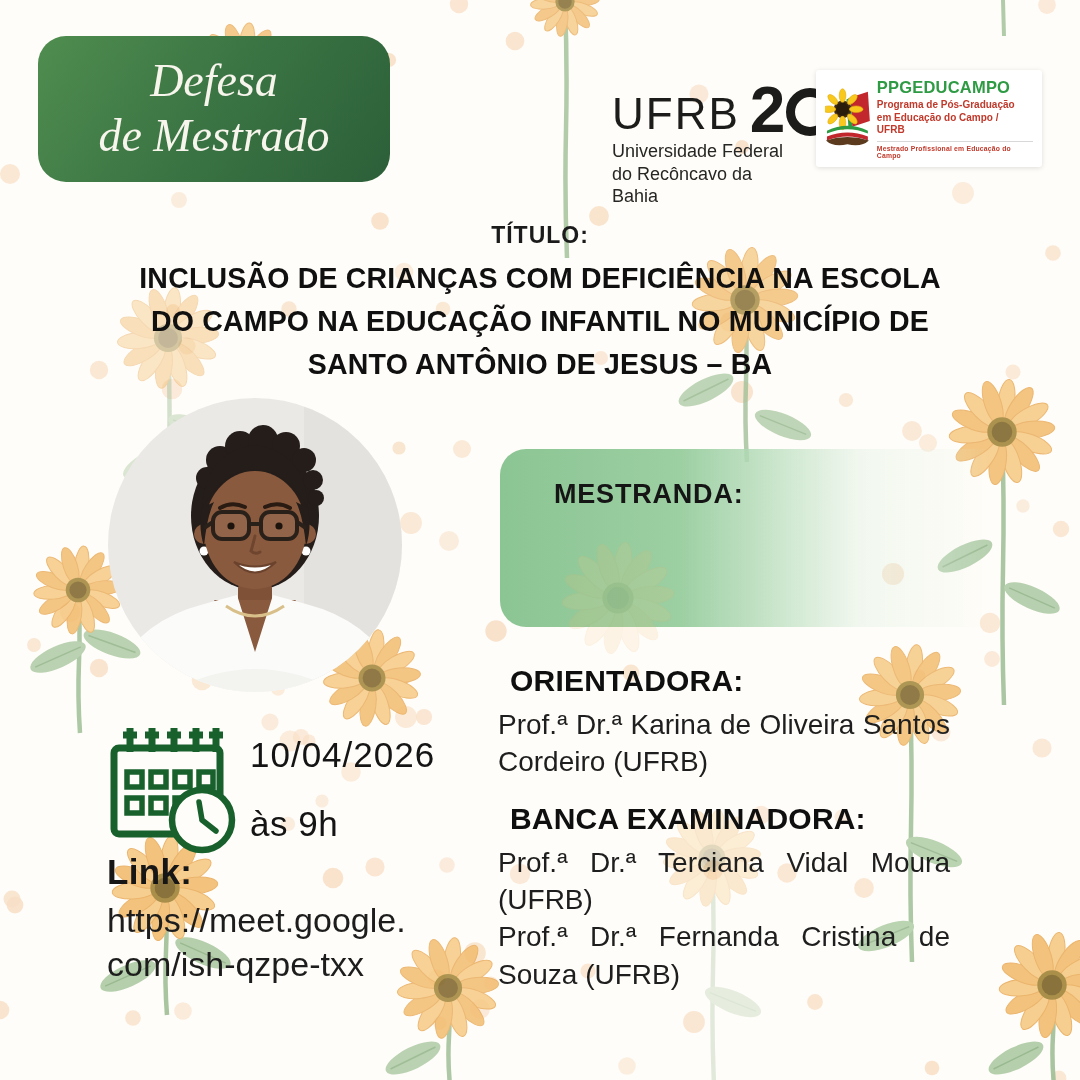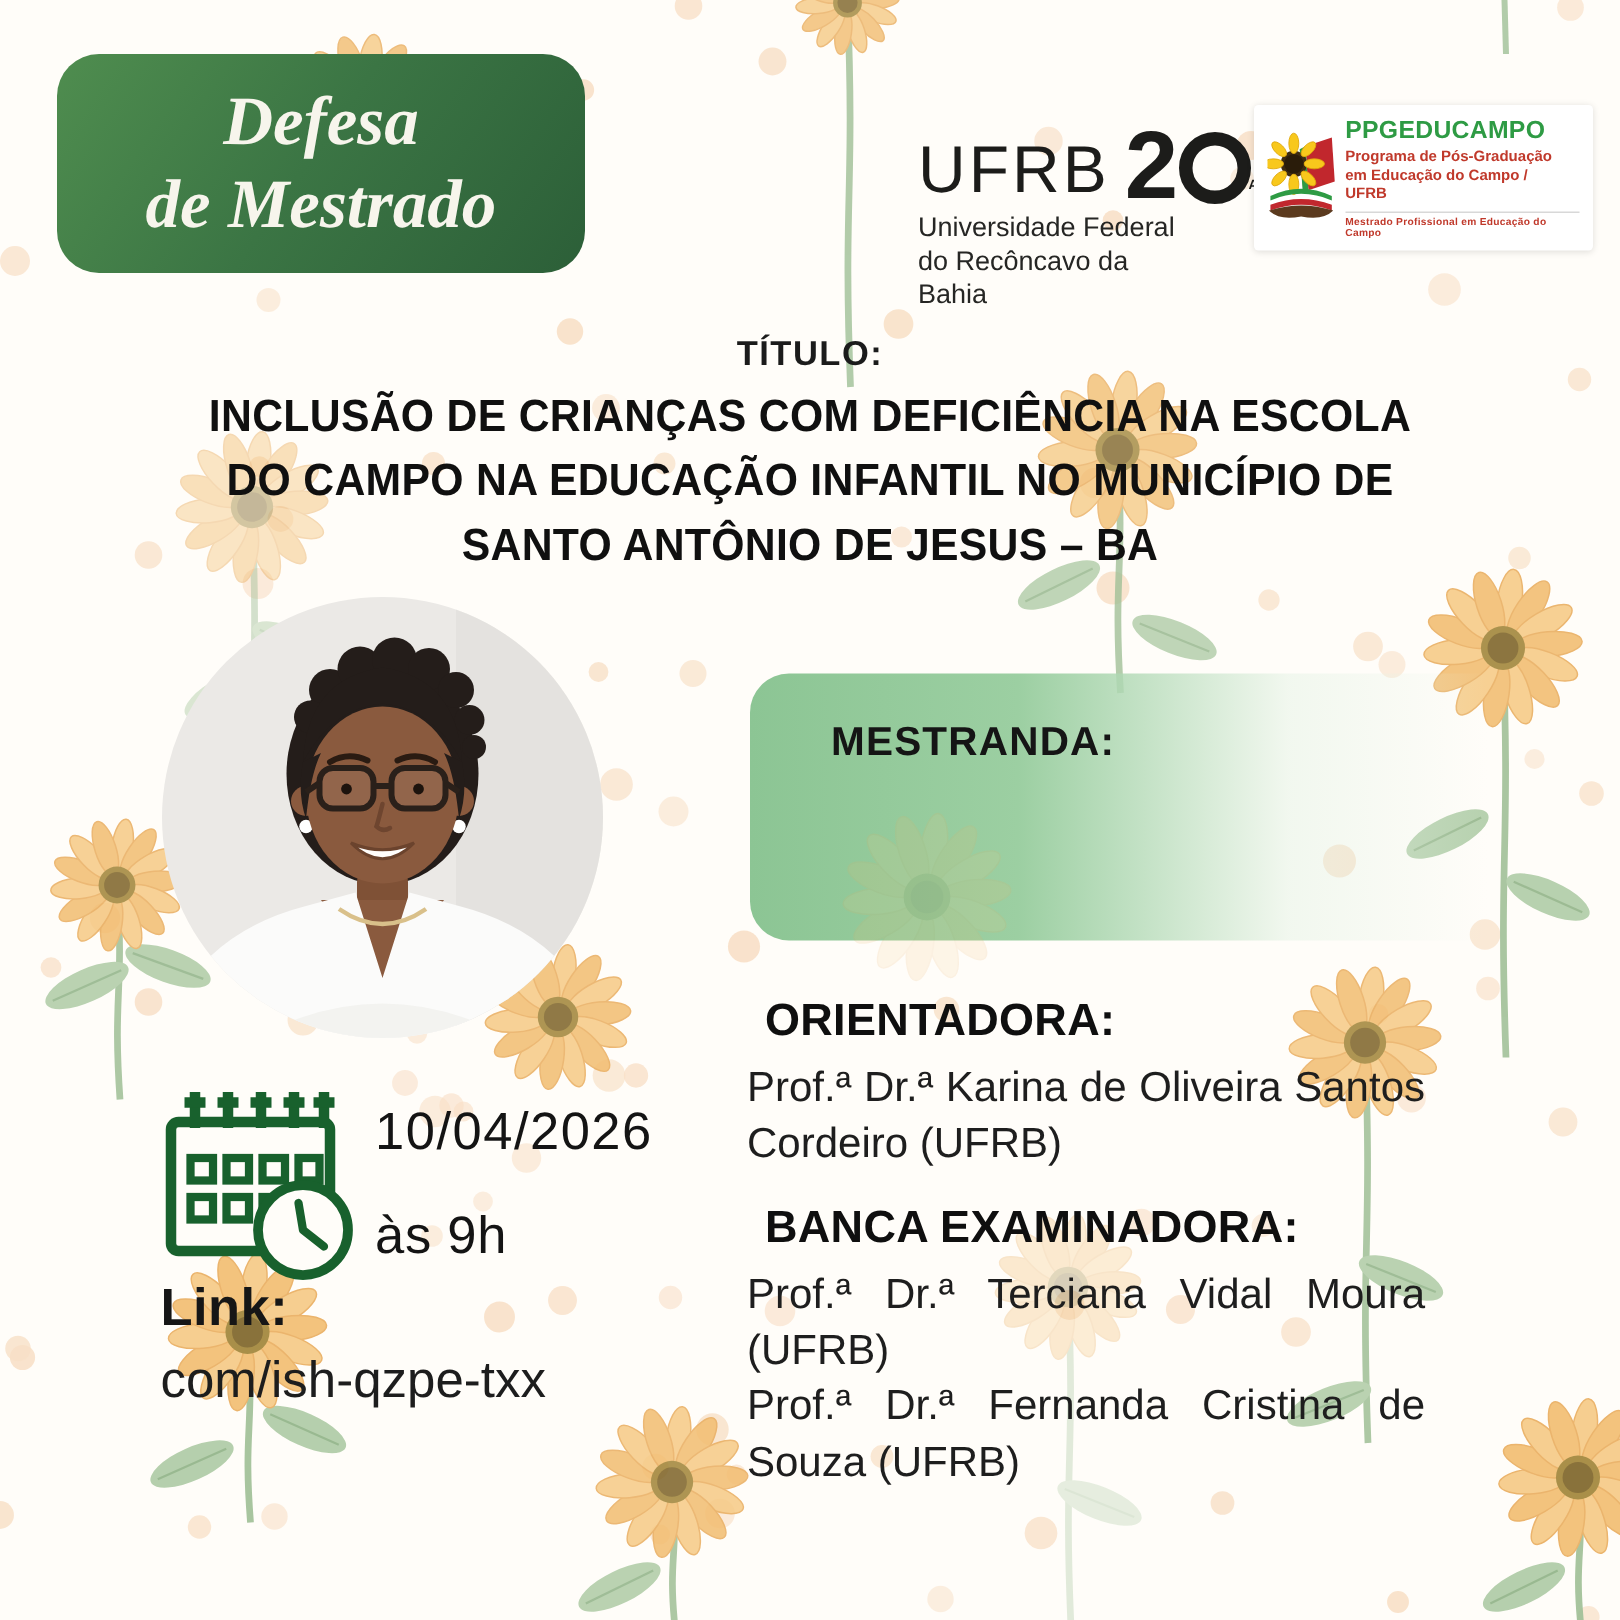--- a/index.html
+++ b/index.html
@@ -5,41 +5,41 @@
   html,body{margin:0;padding:0;}
   body{width:1080px;height:1080px;font-family:"Liberation Sans",sans-serif;}
   .canvas{position:relative;width:1080px;height:1080px;background:#fffdf9;overflow:hidden;}
   #decor{position:absolute;left:0;top:0;z-index:0;}
   #overlay{position:absolute;left:0;top:0;z-index:3;pointer-events:none;}
 
   
   .badge{position:absolute;left:38px;top:36px;width:352px;height:146px;z-index:4;
     background:linear-gradient(125deg,#4f8d4f 0%,#3b7544 48%,#2c5f38 100%);
     border-radius:28px;color:#f7f5ec;text-align:center;
-    font-family:"Liberation Serif",serif;font-style:italic;font-weight:700;
+    font-family:"Liberation Serif",serif;font-style:italic;font-weight:400;
     display:flex;flex-direction:column;justify-content:center;gap:2px;}
   .badge div{font-size:46px;line-height:1.15;}
 
   
   .logo{position:absolute;z-index:4;}
   .cfp{left:420px;top:78px;display:flex;gap:10px;align-items:flex-start;}
   .cfp-text{display:flex;flex-direction:column;}
   .cfp-name{font-size:44px;font-weight:900;letter-spacing:-2px;line-height:.88;color:#0d0d0d;}
   .cfp-sub{font-size:9.5px;font-weight:800;color:#111;width:125px;line-height:1.2;margin-top:3px;letter-spacing:.2px;}
 
   .ufrb{left:612px;top:74px;color:#1c1c1a;}
   .ufrb-top{display:flex;align-items:flex-end;}
   .ufrb-word{font-size:44px;font-weight:500;letter-spacing:2px;line-height:1;}
   .ufrb-two{font-size:64px;font-weight:600;line-height:.8;margin-left:10px;}
   .ufrb-ring{display:inline-block;width:30px;height:30px;border:9px solid #1c1c1a;border-radius:50%;margin-left:1px;margin-top:14px;}
   .ufrb-anos{font-size:9px;font-weight:700;letter-spacing:1px;align-self:flex-end;margin-left:-2px;margin-bottom:8px;}
   .ufrb-sub{font-size:18px;font-weight:500;width:180px;line-height:1.25;margin-top:4px;color:#262624;}
 
   .ppg{left:816px;top:70px;width:226px;background:#ffffff;border-radius:3px;
-    box-shadow:0 1px 5px rgba(0,0,0,.13);display:flex;align-items:center;gap:7px;padding:8px 9px;box-sizing:border-box;margin-left:20px;}
+    box-shadow:0 1px 5px rgba(0,0,0,.13);display:flex;align-items:center;gap:7px;padding:8px 9px;box-sizing:border-box;}
   .ppg-col{display:flex;flex-direction:column;}
   .ppg-name{font-size:16.5px;font-weight:800;color:#2e9b44;letter-spacing:.2px;}
   .ppg-sub{font-size:10px;font-weight:700;color:#c0392b;line-height:1.25;width:150px;margin-top:2px;}
   .ppg-rule{height:1px;background:#d8d8d8;margin:4px 0 3px 0;}
   .ppg-tag{font-size:6.8px;font-weight:700;color:#c0392b;letter-spacing:.2px;}
 
   
   .title-label{position:absolute;top:222px;left:0;right:0;z-index:4;text-align:center;
     font-size:23px;font-weight:700;letter-spacing:1px;color:#1b1b1b;}
   .title{position:absolute;top:256px;left:50%;width:884px;z-index:4;text-align:center;
@@ -575,20 +575,21 @@
     <path d="M98 98 L95 80 M98 98 L112 109" stroke="#18612d" stroke-width="5.5" fill="none" stroke-linecap="round"></path>
   </svg>
   <div class="when">
     <div class="date">10/04/2026</div>
     <div class="time">às 9h</div>
   </div>
 
   <div class="link-block">
     <div class="link-label">Link:</div>
     <div class="link-url">
+      <div>https://meet.google.</div>
       <div>com/ish-qzpe-txx</div>
     </div>
   </div>
 
   <svg id="overlay" width="1080" height="1080">
       <g opacity="0.15">
         <ellipse cx="618" cy="565.8" rx="8.8" ry="23.9" fill="#f6ca85" stroke="#e9ad5e" stroke-width="1" transform="rotate(8 618 598)"></ellipse>
         <ellipse cx="618" cy="565.8" rx="8.8" ry="23.9" fill="#f2bd70" stroke="#e9ad5e" stroke-width="1" transform="rotate(33.714285714285715 618 598)"></ellipse>
         <ellipse cx="618" cy="565.8" rx="8.8" ry="23.9" fill="#f6ca85" stroke="#e9ad5e" stroke-width="1" transform="rotate(59.42857142857143 618 598)"></ellipse>
         <ellipse cx="618" cy="565.8" rx="8.8" ry="23.9" fill="#f2bd70" stroke="#e9ad5e" stroke-width="1" transform="rotate(85.14285714285714 618 598)"></ellipse>

